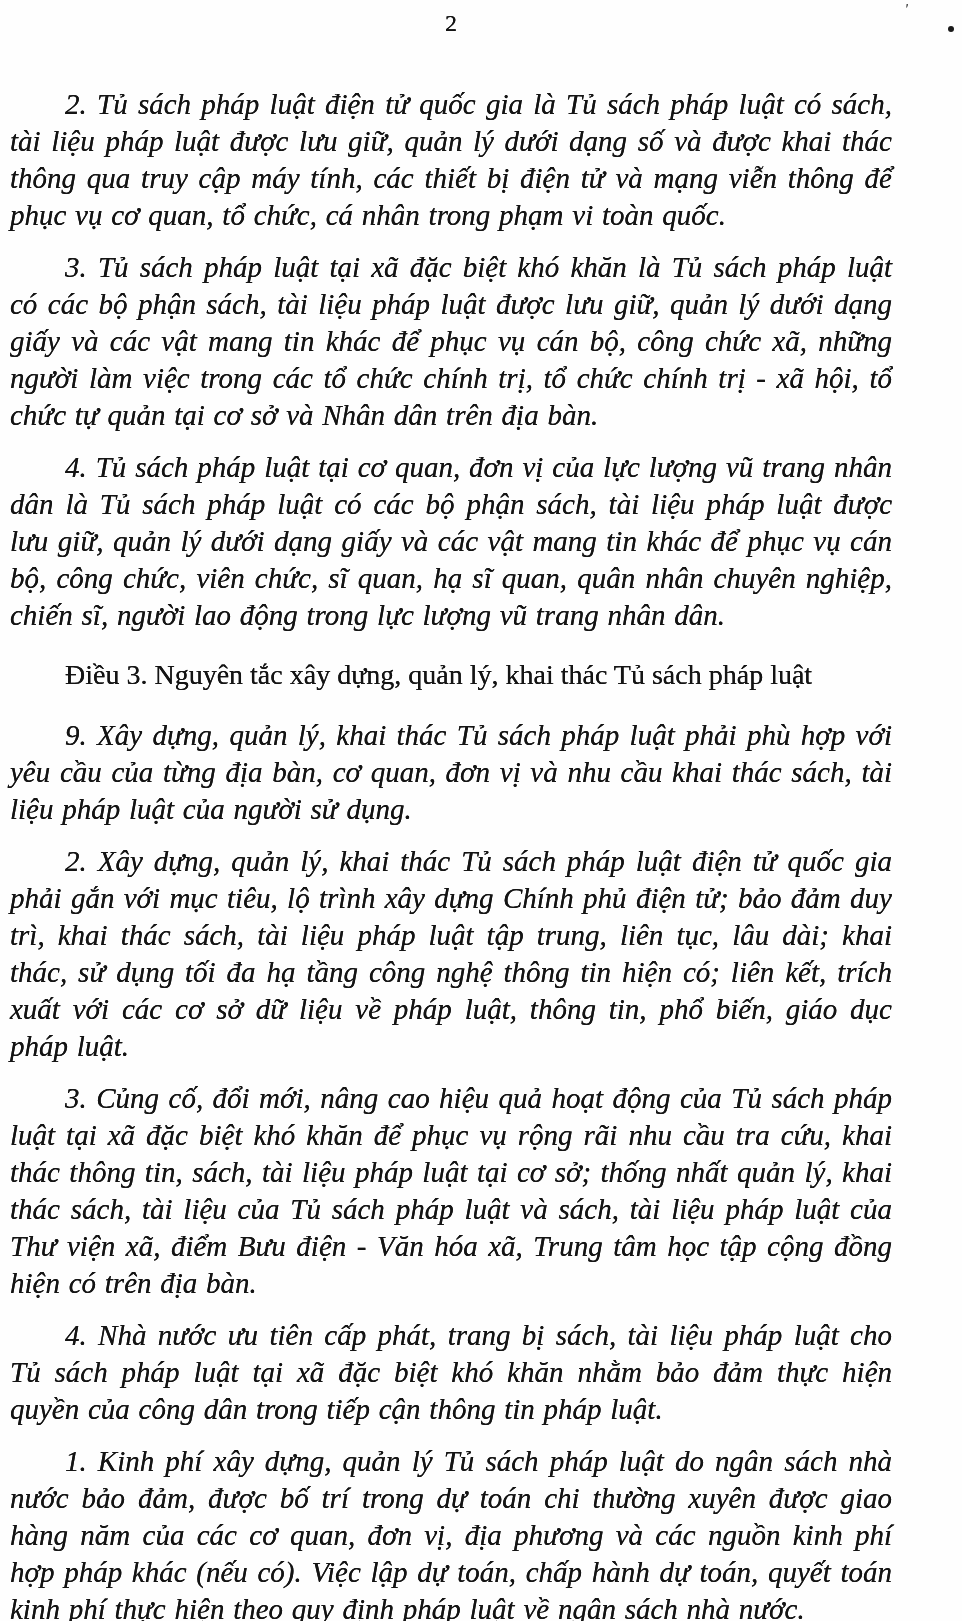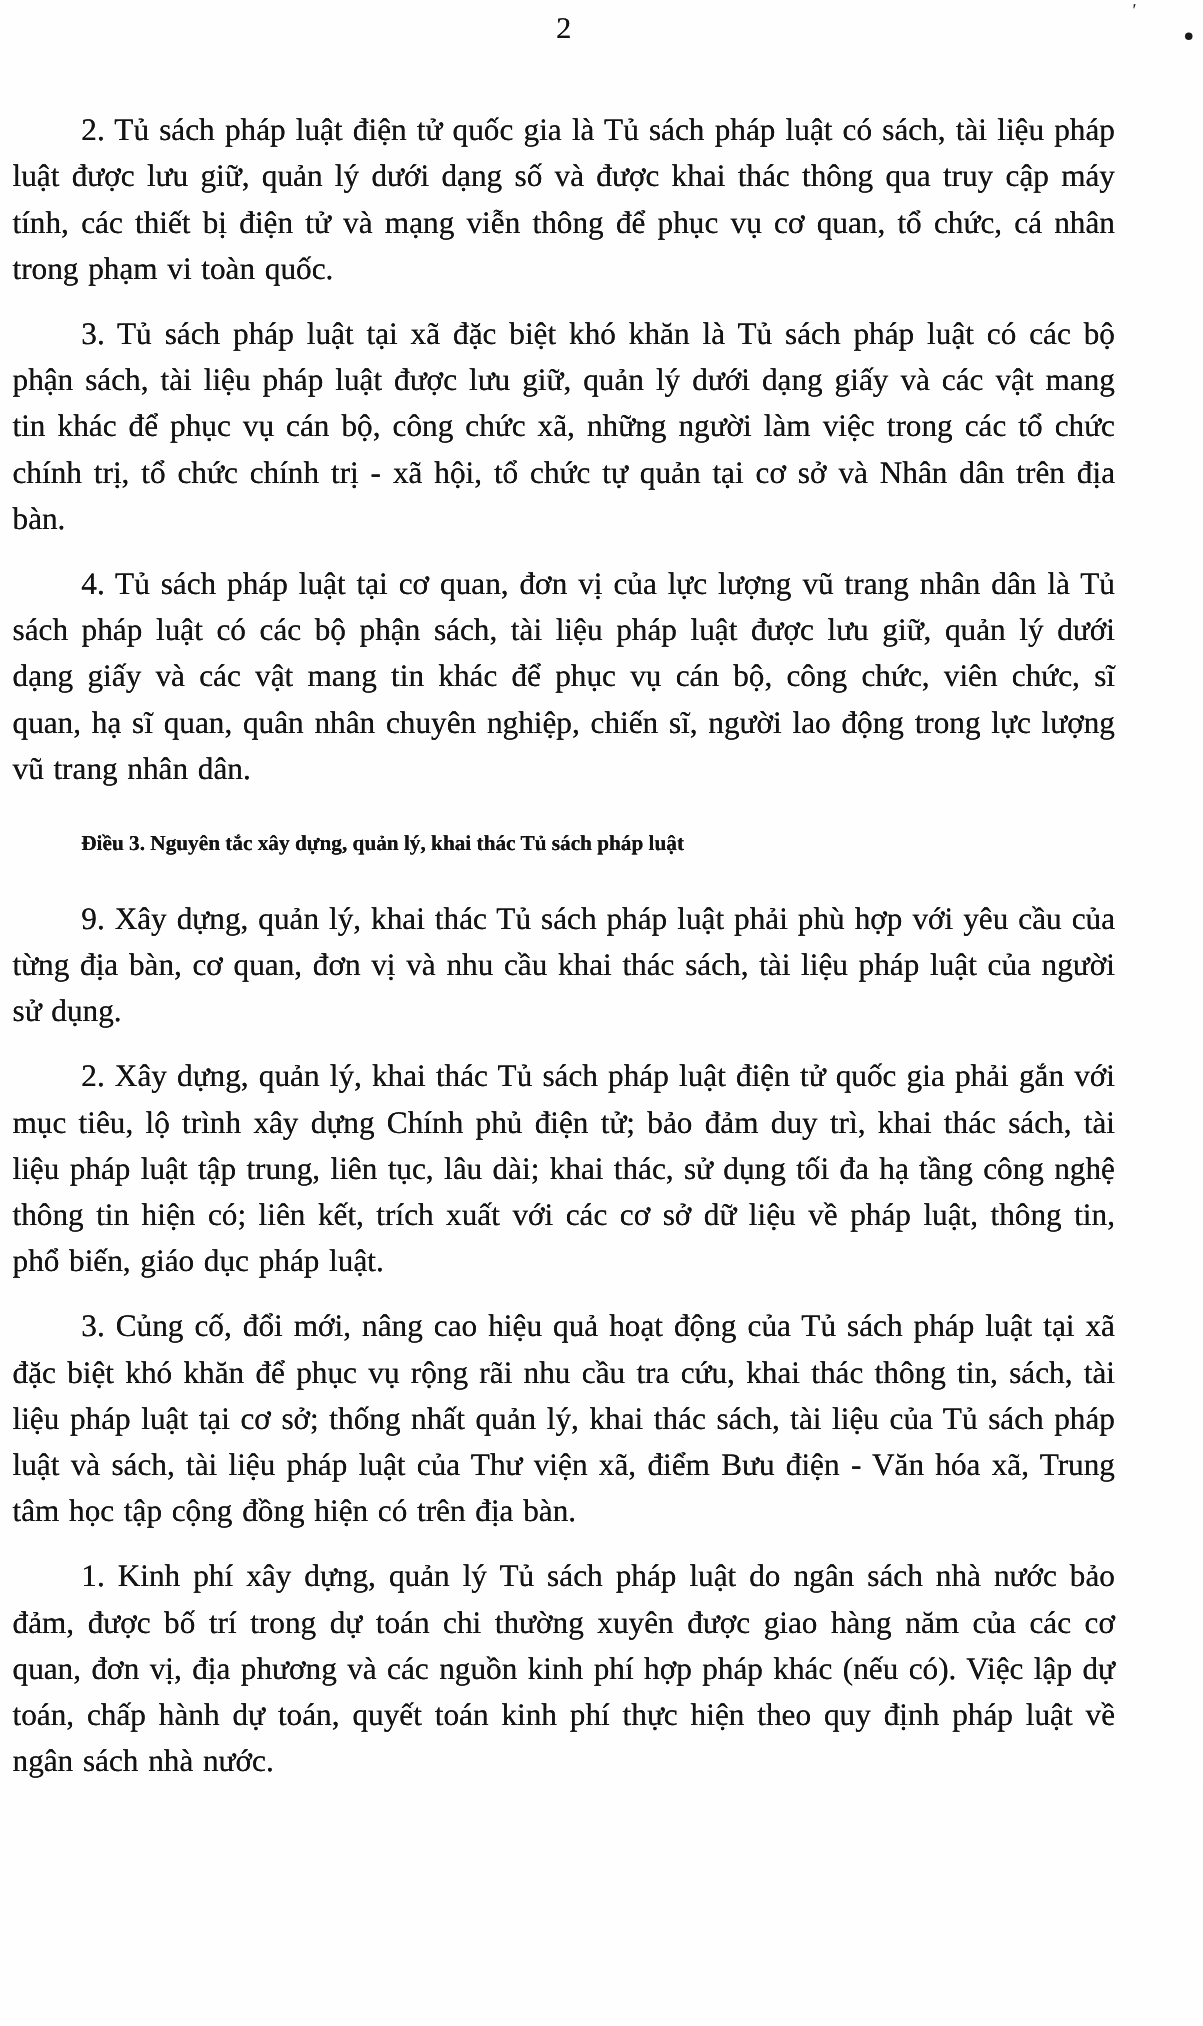--- a/index.html
+++ b/index.html
@@ -19,31 +19,32 @@
     padding: 8px 70px 0 10px;
     text-shadow: 0 0 0.45px currentColor; 
   }
   .page-number {
     text-align: center;
     font-size: 24px;
     line-height: 30px;
     margin: 0 0 48px 0;
   }
   .para {
-    font-size: 25px;
+    font-size: 29px;
     line-height: 37px;
     text-align: justify;
     text-indent: 55px;
     margin: 0 0 15px 0;
     word-spacing: 1.5px;
+    font-style: italic;
   }
   .heading {
-    font-size: 17px;
+    font-size: 28px;
     line-height: 37px;
-    font-weight: bold;
+    font-weight: normal;
     text-indent: 55px;
     margin: 22px 0 24px 0;
   }
   .artifact {
     position: absolute;
     color: #1a1a1a;
     font-size: 16px;
     line-height: 1;
     text-shadow: none;
   }
@@ -79,17 +80,18 @@
   <p class="para">4. Tủ sách pháp luật tại cơ quan, đơn vị của lực lượng vũ trang nhân dân là Tủ sách pháp luật có các bộ phận sách, tài liệu pháp luật được lưu giữ, quản lý dưới dạng giấy và các vật mang tin khác để phục vụ cán bộ, công chức, viên chức, sĩ quan, hạ sĩ quan, quân nhân chuyên nghiệp, chiến sĩ, người lao động trong lực lượng vũ trang nhân dân.</p>
 
   <h2 class="heading">Điều 3. Nguyên tắc xây dựng, quản lý, khai thác Tủ sách pháp luật</h2>
 
   <p class="para">9. Xây dựng, quản lý, khai thác Tủ sách pháp luật phải phù hợp với yêu cầu của từng địa bàn, cơ quan, đơn vị và nhu cầu khai thác sách, tài liệu pháp luật của người sử dụng.</p>
 
   <p class="para">2. Xây dựng, quản lý, khai thác Tủ sách pháp luật điện tử quốc gia phải gắn với mục tiêu, lộ trình xây dựng Chính phủ điện tử; bảo đảm duy trì, khai thác sách, tài liệu pháp luật tập trung, liên tục, lâu dài; khai thác, sử dụng tối đa hạ tầng công nghệ thông tin hiện có; liên kết, trích xuất với các cơ sở dữ liệu về pháp luật, thông tin, phổ biến, giáo dục pháp luật.</p>
 
   <p class="para">3. Củng cố, đổi mới, nâng cao hiệu quả hoạt động của Tủ sách pháp luật tại xã đặc biệt khó khăn để phục vụ rộng rãi nhu cầu tra cứu, khai thác thông tin, sách, tài liệu pháp luật tại cơ sở; thống nhất quản lý, khai thác sách, tài liệu của Tủ sách pháp luật và sách, tài liệu pháp luật của Thư viện xã, điểm Bưu điện - Văn hóa xã, Trung tâm học tập cộng đồng hiện có trên địa bàn.</p>
 
+  <p class="para">4. Nhà nước ưu tiên cấp phát, trang bị sách, tài liệu pháp luật cho Tủ sách pháp luật tại xã đặc biệt khó khăn nhằm bảo đảm thực hiện quyền của công dân trong tiếp cận thông tin pháp luật.</p>
 
 
   <p class="para">1. Kinh phí xây dựng, quản lý Tủ sách pháp luật do ngân sách nhà nước bảo đảm, được bố trí trong dự toán chi thường xuyên được giao hàng năm của các cơ quan, đơn vị, địa phương và các nguồn kinh phí hợp pháp khác (nếu có). Việc lập dự toán, chấp hành dự toán, quyết toán kinh phí thực hiện theo quy định pháp luật về ngân sách nhà nước.</p>
 
 </div>
 
 </body></html>

